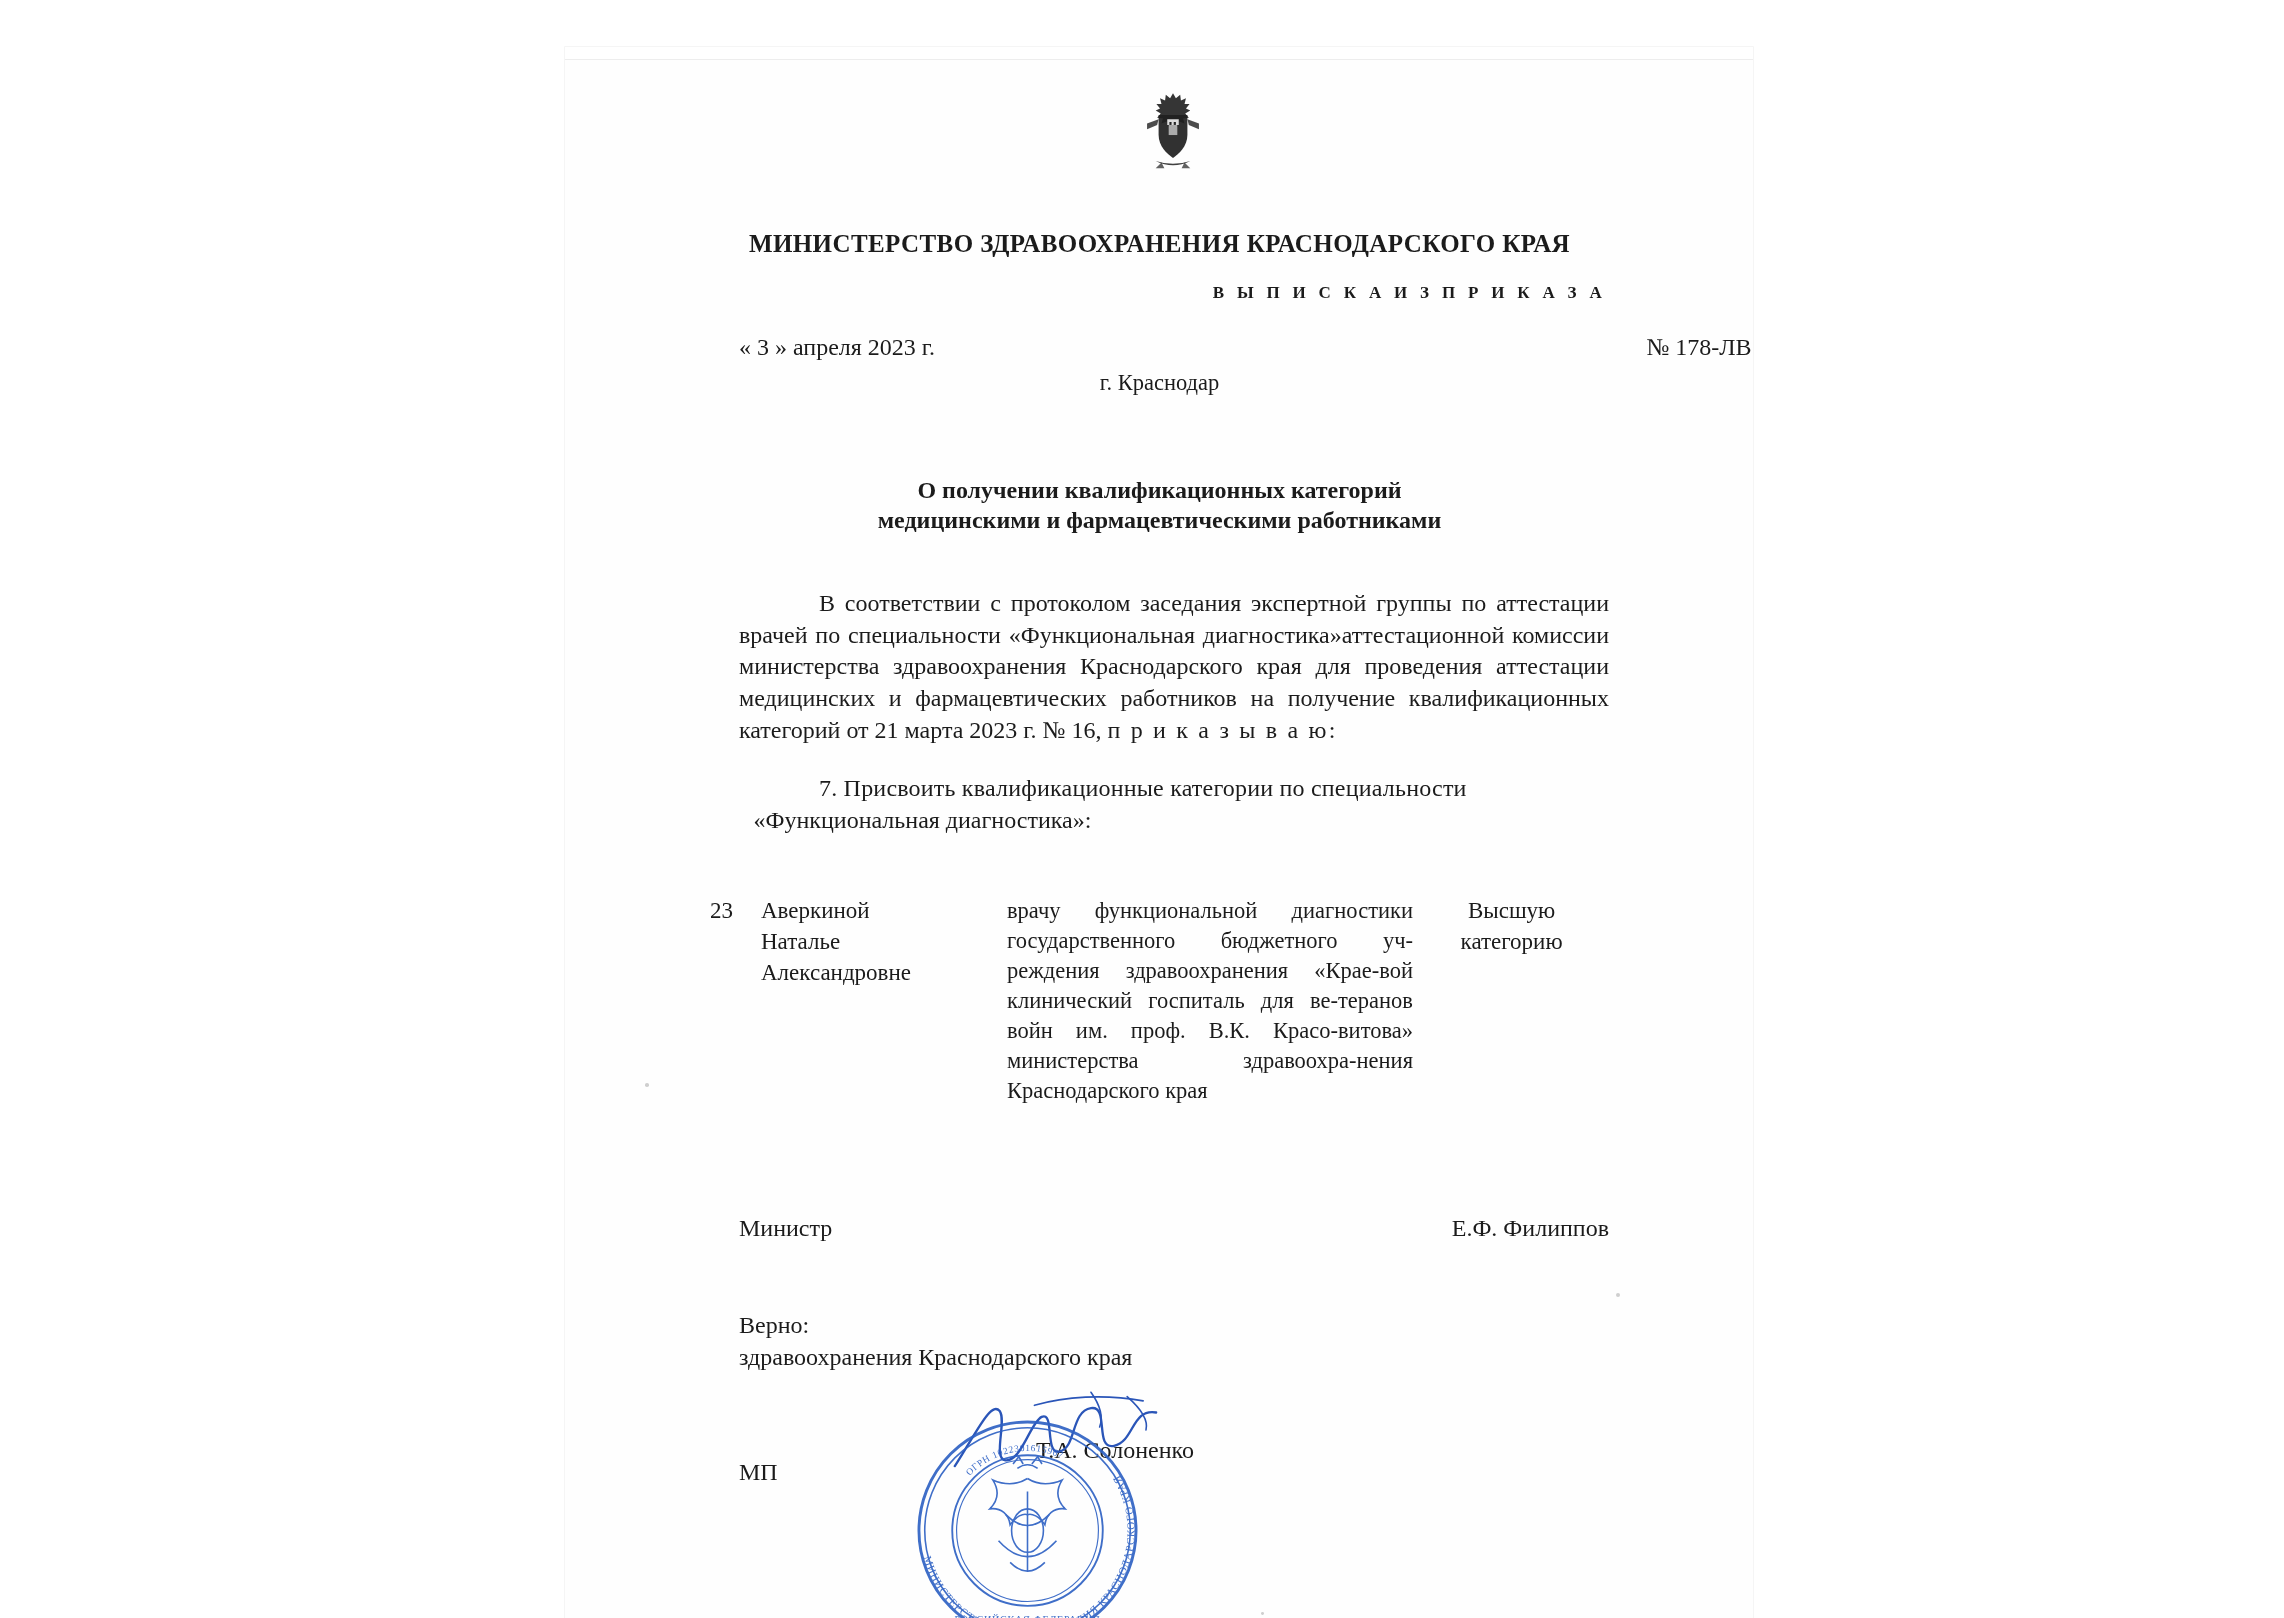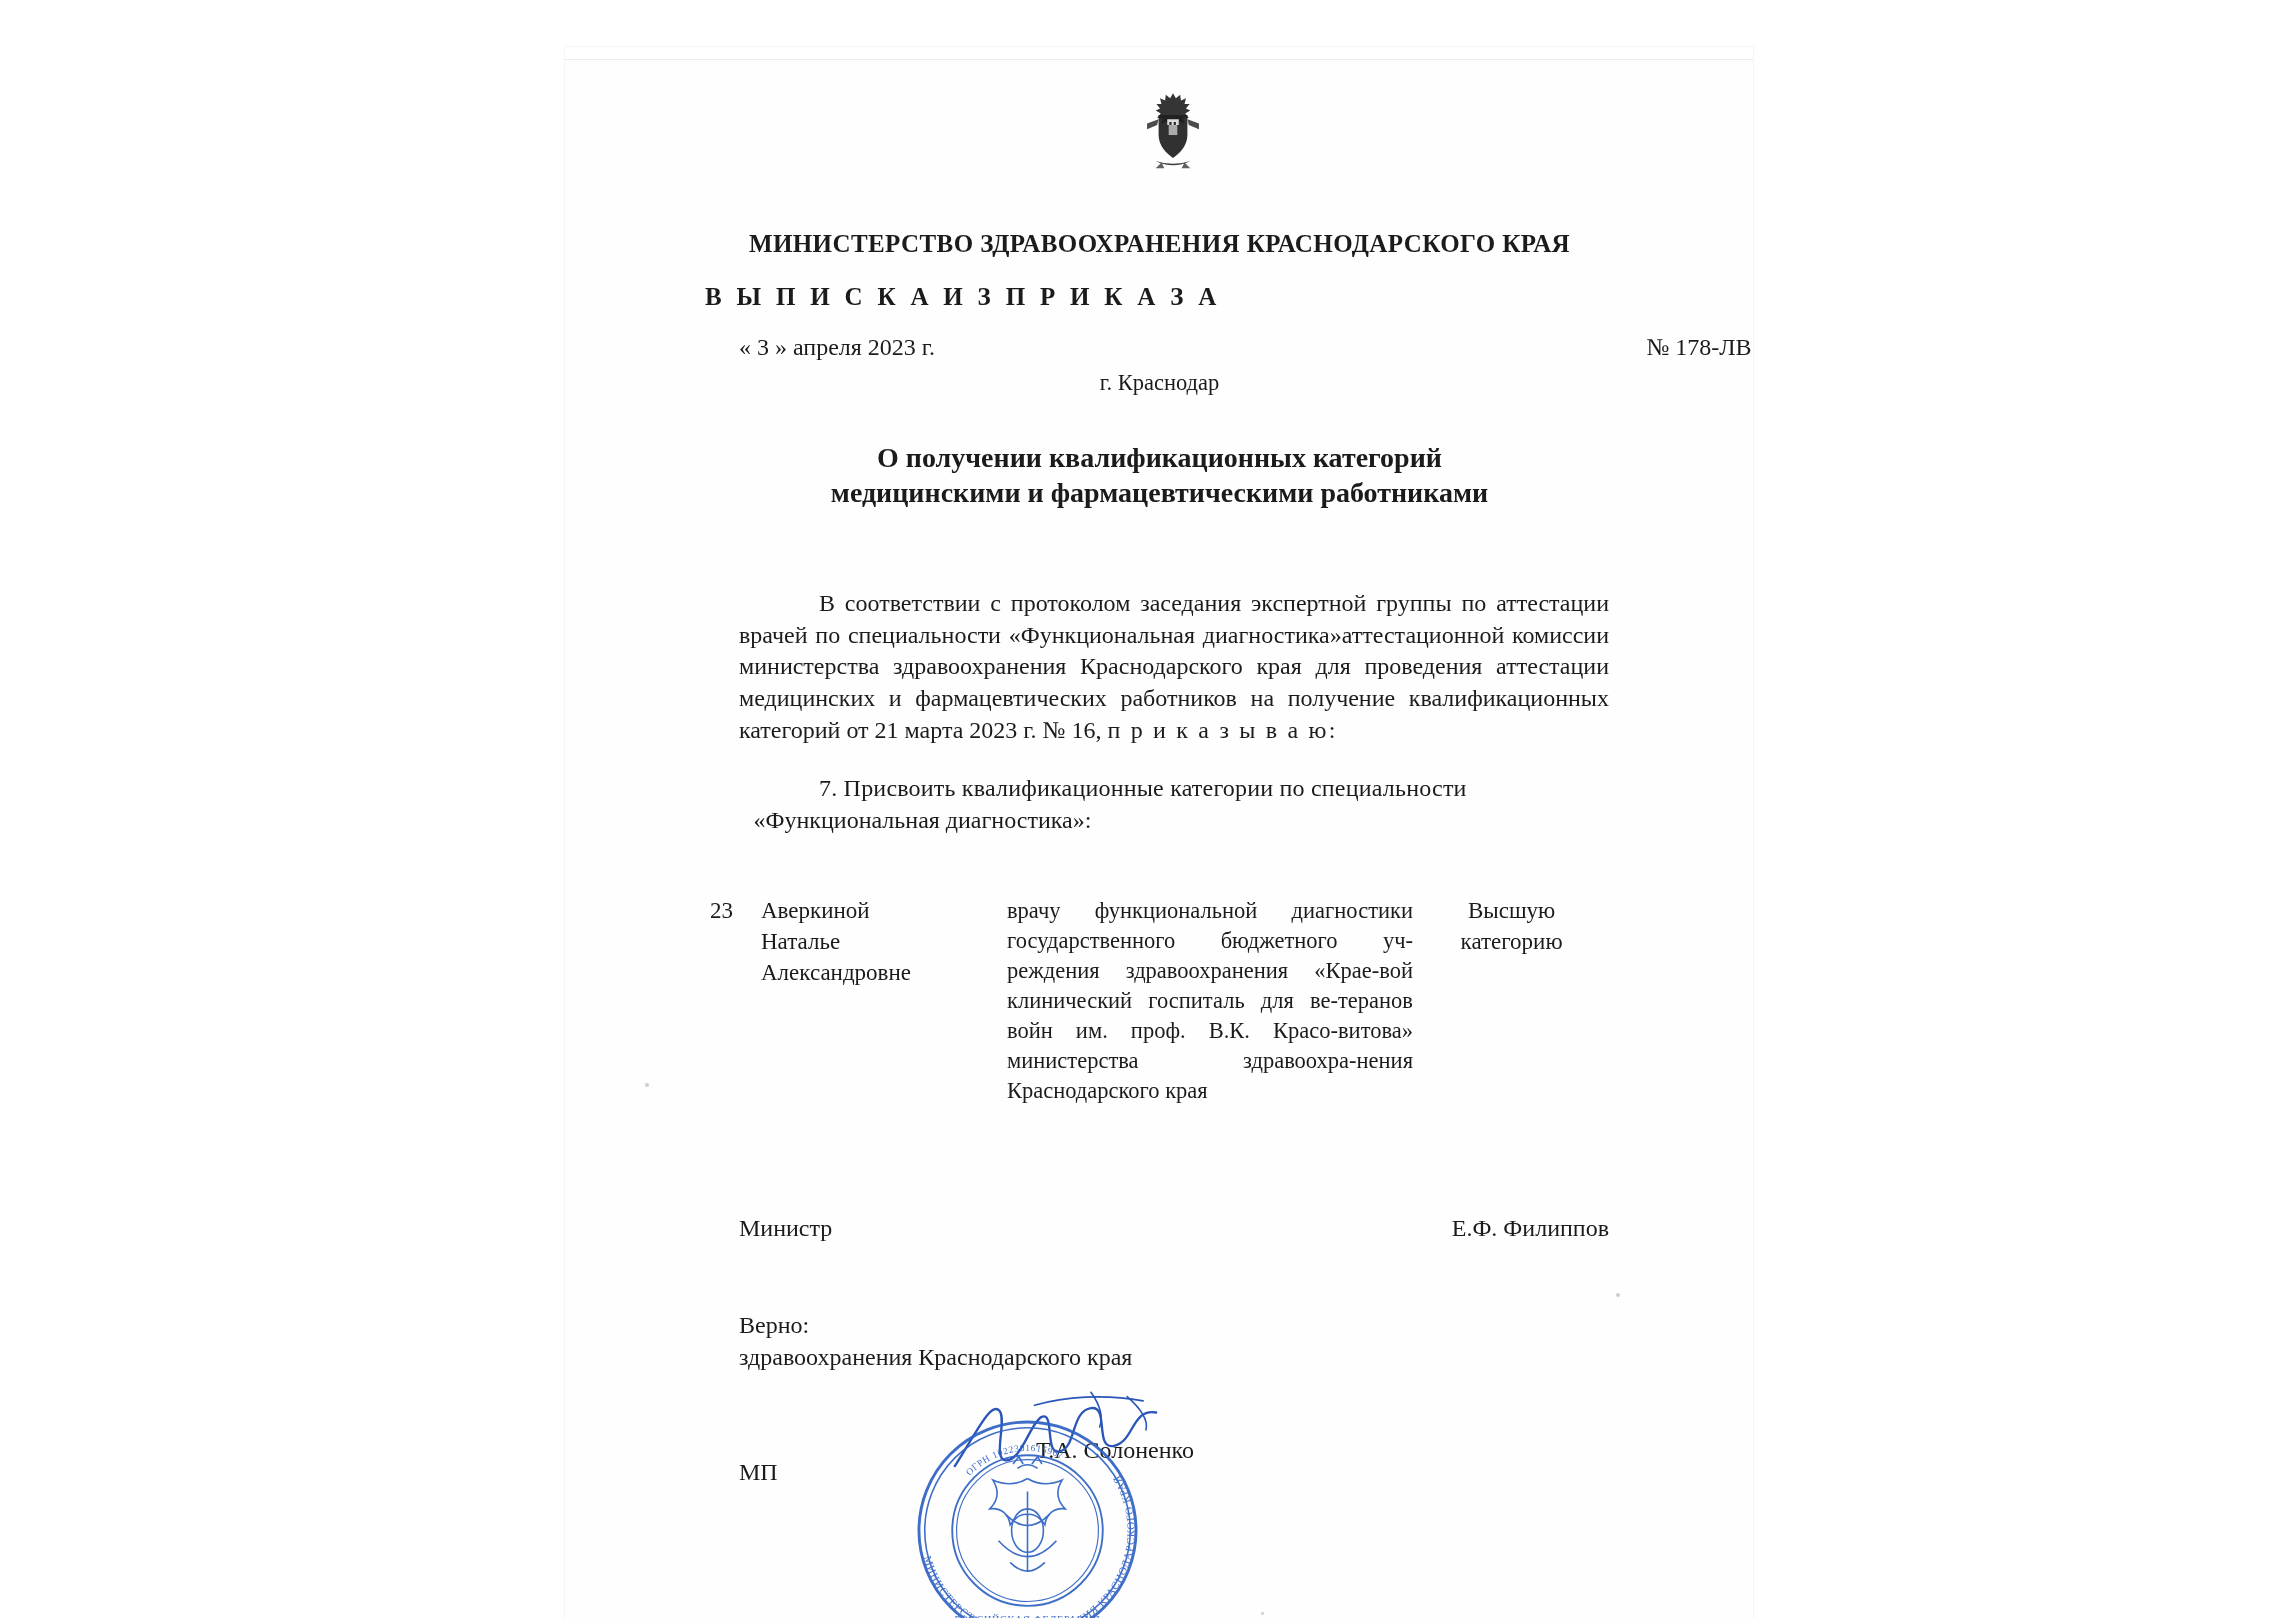--- a/index.html
+++ b/index.html
@@ -68,25 +68,25 @@
     top: 183px;
     width: 913px;
     text-align: center;
     font-size: 25px;
     font-weight: bold;
     letter-spacing: 0.4px;
     font-family: "Liberation Serif", serif;
   }
   .doc-kind {
     position: absolute;
-    left: 140px;
+    left: 128px;
     top: 236px;
     width: 913px;
-    text-align: left;
-    font-size: 25px;
+    text-align: right;
+    font-size: 17px;
     font-weight: bold;
     letter-spacing: 4.3px;
   }
   .date-line {
     position: absolute;
     left: 174px;
     top: 287px;
     font-size: 24px;
   }
   .doc-number {
@@ -102,24 +102,24 @@
     position: absolute;
     left: 138px;
     top: 323px;
     width: 913px;
     text-align: center;
     font-size: 22.5px;
   }
   .subject {
     position: absolute;
     left: 138px;
-    top: 393px;
+    top: 428px;
     width: 913px;
     text-align: center;
-    font-size: 28px;
+    font-size: 24px;
     font-weight: bold;
     line-height: 1.25;
   }
   .body-block {
     position: absolute;
     left: 174px;
     top: 541px;
     width: 870px;
     font-size: 24px;
     line-height: 1.32;

